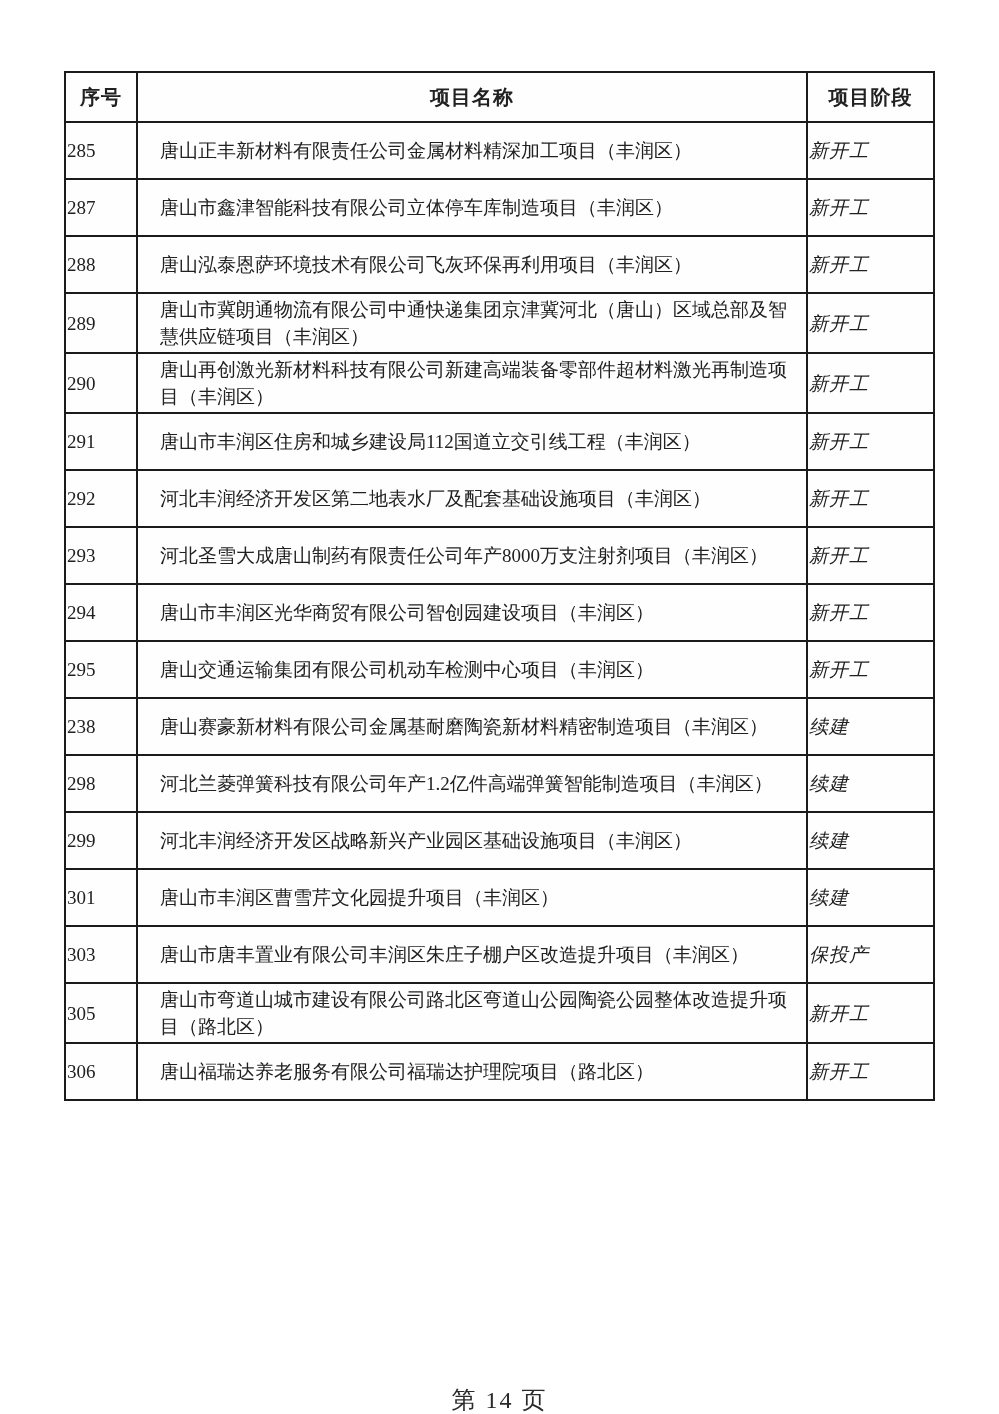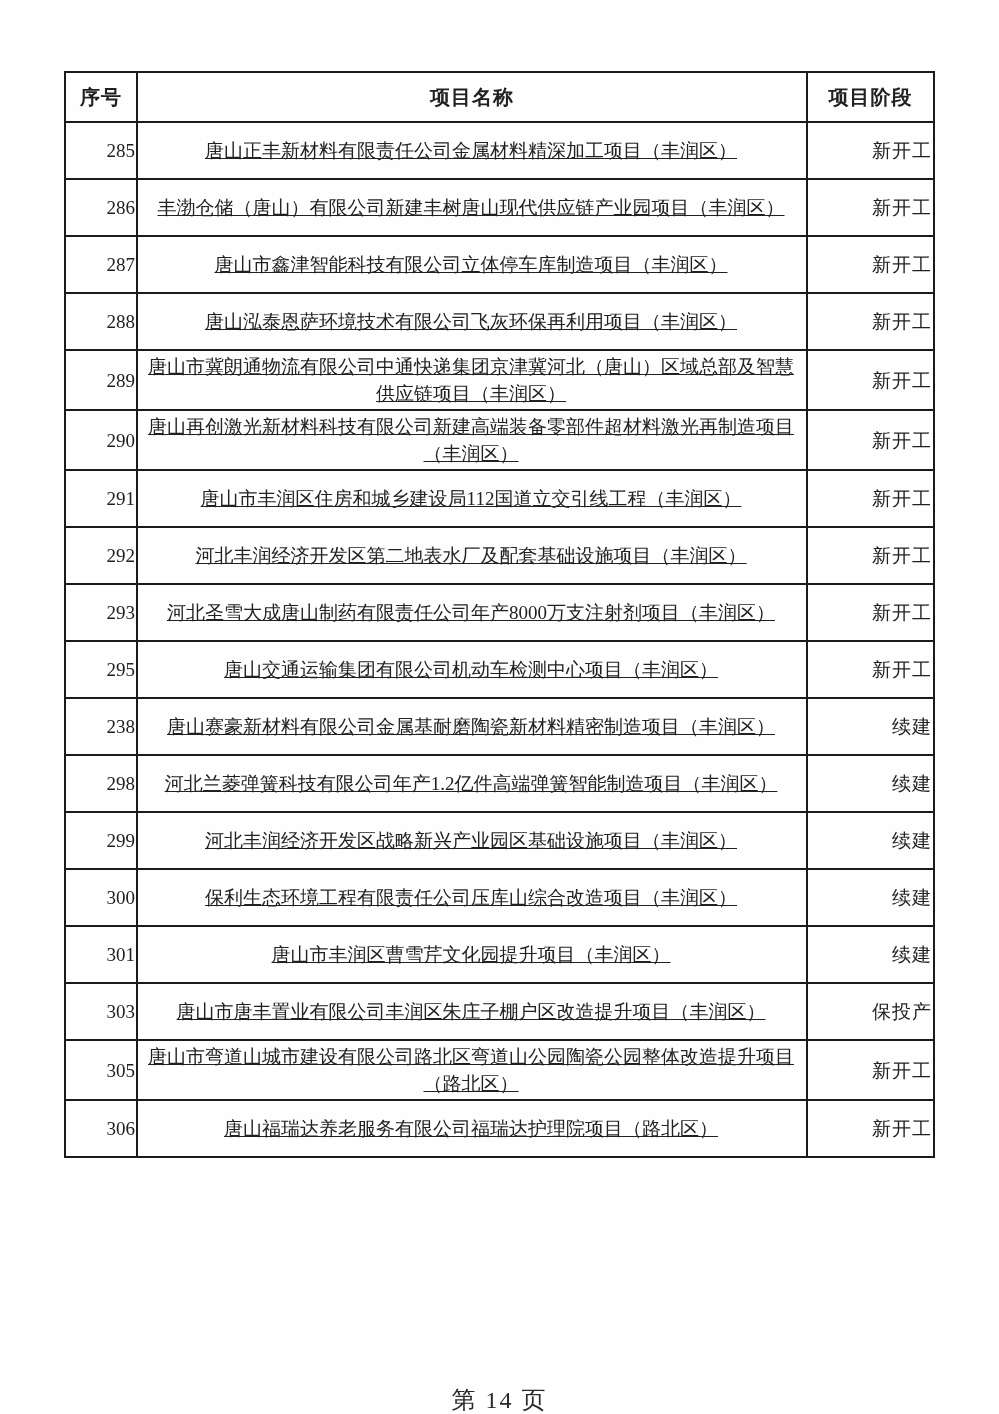--- a/index.html
+++ b/index.html
@@ -45,32 +45,32 @@
     font-weight: bold;
     text-align: center;
     letter-spacing: 1px;
   }
   table.projects td {
     height: 51px;
     font-size: 19px;
     line-height: 27px;
   }
   td.cell-no {
-    text-align: right;
+    text-align: left;
     font-size: 18px;
     font-family: "Liberation Serif", "DejaVu Serif", serif;
   }
   td.cell-name {
-    text-align: center;
-    padding: 2px 8px 2px 6px;
-    text-decoration: underline;
+    text-align: left;
+    padding: 2px 8px 2px 22px;
   }
   td.cell-stage {
-    text-align: right;
+    text-align: left;
     letter-spacing: 1px;
+    font-style: italic;
   }
   .footer {
     position: absolute;
     top: 1384px;
     left: 0;
     width: 999px;
     text-align: center;
     font-size: 24px;
     color: #2a2a2a;
     letter-spacing: 2px;
@@ -94,25 +94,20 @@
         <th>项目阶段</th>
       </tr>
     </thead>
     <tbody id="rows-body">
     <tr>
       <td class="cell-no">285</td>
       <td class="cell-name">唐山正丰新材料有限责任公司金属材料精深加工项目（丰润区）</td>
       <td class="cell-stage">新开工</td>
     </tr>
 
-    <tr>
-      <td class="cell-no">286</td>
-      <td class="cell-name">丰渤仓储（唐山）有限公司新建丰树唐山现代供应链产业园项目（丰润区）</td>
-      <td class="cell-stage">新开工</td>
-    </tr>
 
     <tr>
       <td class="cell-no">287</td>
       <td class="cell-name">唐山市鑫津智能科技有限公司立体停车库制造项目（丰润区）</td>
       <td class="cell-stage">新开工</td>
     </tr>
 
     <tr>
       <td class="cell-no">288</td>
       <td class="cell-name">唐山泓泰恩萨环境技术有限公司飞灰环保再利用项目（丰润区）</td>
@@ -142,20 +137,25 @@
       <td class="cell-name">河北丰润经济开发区第二地表水厂及配套基础设施项目（丰润区）</td>
       <td class="cell-stage">新开工</td>
     </tr>
 
     <tr>
       <td class="cell-no">293</td>
       <td class="cell-name">河北圣雪大成唐山制药有限责任公司年产8000万支注射剂项目（丰润区）</td>
       <td class="cell-stage">新开工</td>
     </tr>
 
+    <tr>
+      <td class="cell-no">294</td>
+      <td class="cell-name">唐山市丰润区光华商贸有限公司智创园建设项目（丰润区）</td>
+      <td class="cell-stage">新开工</td>
+    </tr>
 
     <tr>
       <td class="cell-no">295</td>
       <td class="cell-name">唐山交通运输集团有限公司机动车检测中心项目（丰润区）</td>
       <td class="cell-stage">新开工</td>
     </tr>
 
 
     <tr>
       <td class="cell-no">238</td>
@@ -168,25 +168,20 @@
       <td class="cell-name">河北兰菱弹簧科技有限公司年产1.2亿件高端弹簧智能制造项目（丰润区）</td>
       <td class="cell-stage">续建</td>
     </tr>
 
     <tr>
       <td class="cell-no">299</td>
       <td class="cell-name">河北丰润经济开发区战略新兴产业园区基础设施项目（丰润区）</td>
       <td class="cell-stage">续建</td>
     </tr>
 
-    <tr>
-      <td class="cell-no">300</td>
-      <td class="cell-name">保利生态环境工程有限责任公司压库山综合改造项目（丰润区）</td>
-      <td class="cell-stage">续建</td>
-    </tr>
 
     <tr>
       <td class="cell-no">301</td>
       <td class="cell-name">唐山市丰润区曹雪芹文化园提升项目（丰润区）</td>
       <td class="cell-stage">续建</td>
     </tr>
 
 
     <tr>
       <td class="cell-no">303</td>

